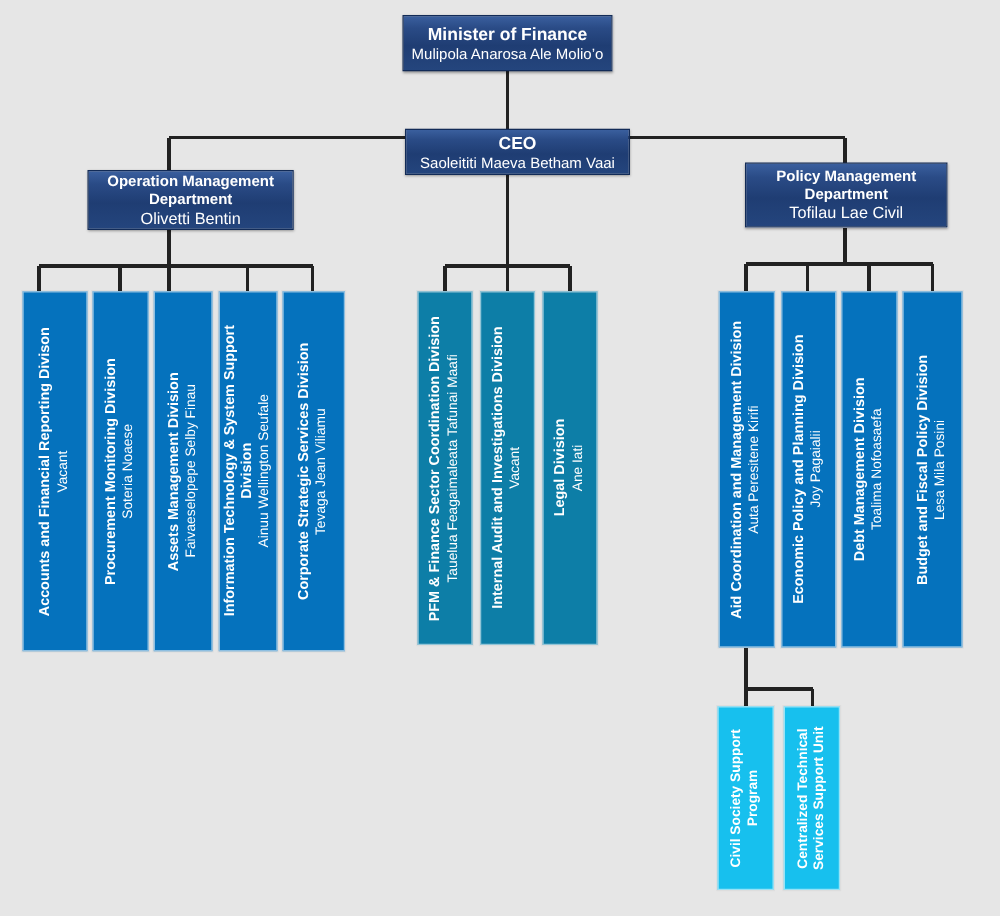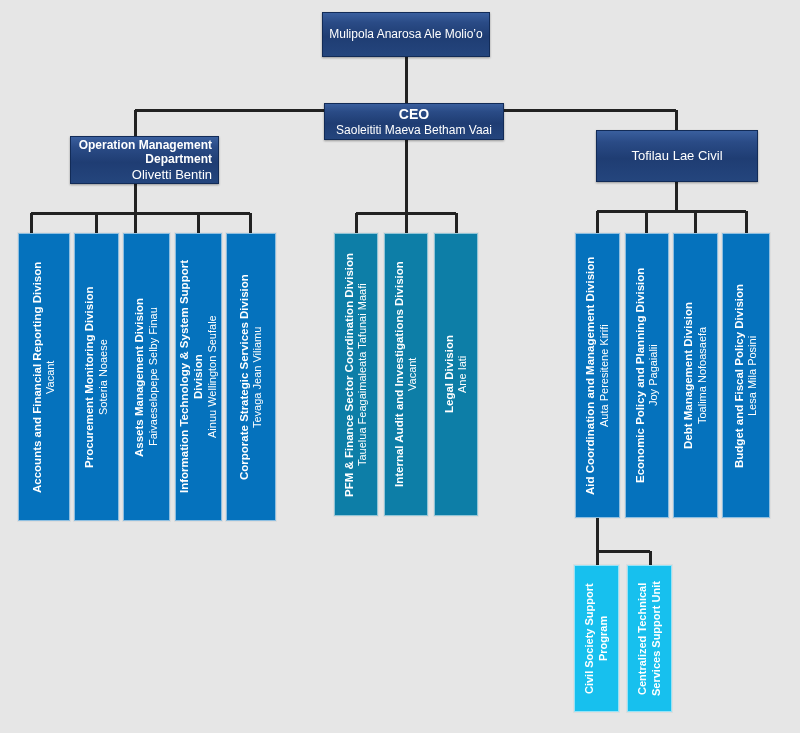--- a/index.html
+++ b/index.html
@@ -123,40 +123,42 @@
       <line x1="746" y1="211" x2="746" y2="233"></line>
 
       <line x1="597" y1="518" x2="597" y2="565"></line>
       <line x1="597" y1="551" x2="650" y2="551"></line>
       <line x1="650" y1="551" x2="650" y2="565"></line>
     </g>
   </svg>
 
   <div class="node navy t-minister" style="left:322px; top:12px; width:168px; height:45px;">
     <div class="inner">
+      <span class="title">Minister of Finance</span>
       <span class="person">Mulipola Anarosa Ale Molio’o</span>
     </div>
   </div>
 
   <div class="node navy t-ceo" style="left:324px; top:103px; width:180px; height:37px;">
     <div class="inner">
       <span class="title">CEO</span>
       <span class="person">Saoleititi Maeva Betham Vaai</span>
     </div>
   </div>
 
-  <div class="node navy t-dept" style="left:70px; top:136px; width:149px; height:48px;text-align:right;">
+  <div class="node navy t-dept" style="left:70px; top:136px; width:165px; height:48px;">
     <div class="inner">
       <span class="title">Operation Management Department</span>
       <span class="person">Olivetti Bentin</span>
     </div>
   </div>
 
   <div class="node navy t-dept" style="left:596px; top:130px; width:162px; height:52px;">
     <div class="inner">
+      <span class="title">Policy Management Department</span>
       <span class="person">Tofilau Lae Civil</span>
     </div>
   </div>
 
   <div class="node vert blue" style="left:18px; top:233px; width:52px; height:288px;">
     <div class="inner">
       <span class="title">Accounts and Financial Reporting Divison</span>
       <span class="person">Vacant</span>
     </div>
   </div>

